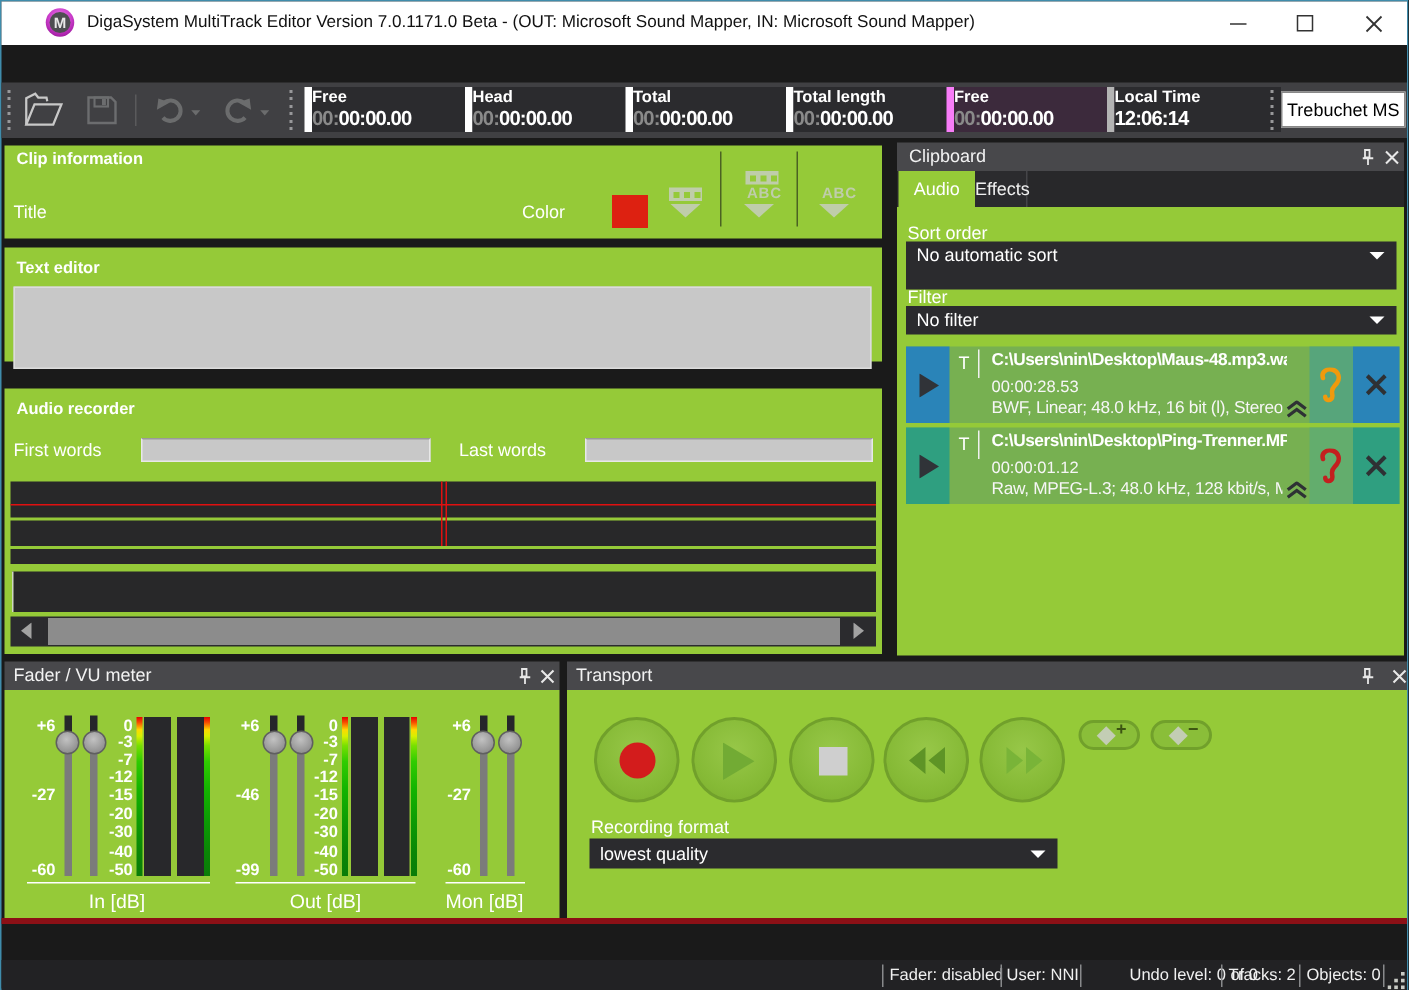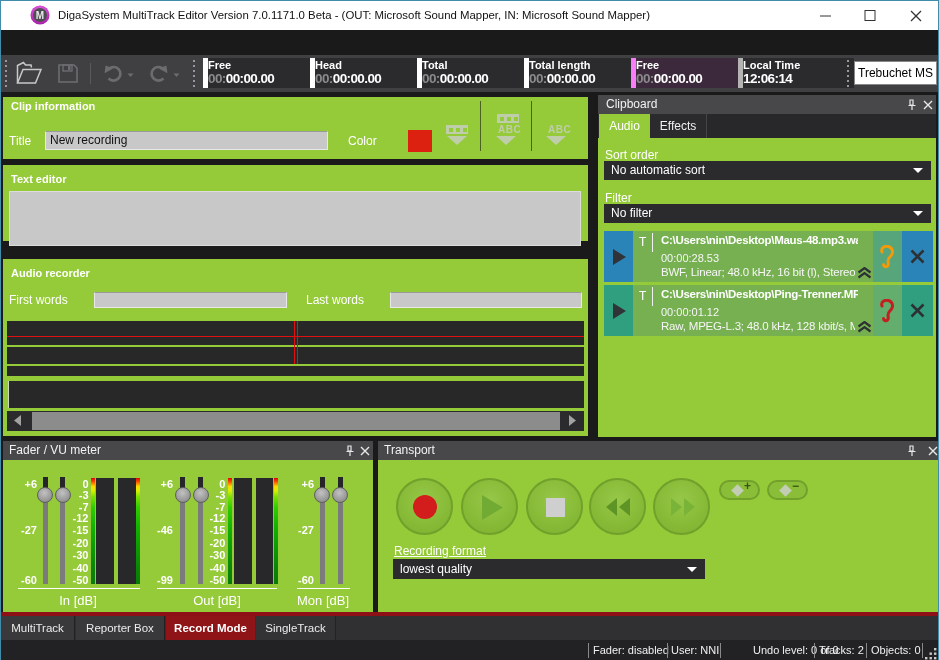--- a/index.html
+++ b/index.html
@@ -128,21 +128,20 @@
           <div class="tcv">12:06:14</div>
         </div>
       </div>
     <div class="abs grip" style="left:846px;top:5px;"></div>
     <div class="abs" style="left:853px;top:6px;width:83px;height:24px;background:#fff;border:1px solid #888;font-size:12px;color:#000;line-height:22px;text-align:center;">Trebuchet MS</div>
   </div>
 
   <div class="panel-green" style="left:2px;top:96px;width:585px;height:62px;">
     <div class="ptitle" style="top:3px;">Clip information</div>
     <div class="wlabel" style="left:6px;top:37px;">Title</div>
-    <div class="ginput" style="left:42px;top:34px;width:283px;height:19px;font-size:12px;color:#111;line-height:17px;padding-left:4px;">New recording</div>
     <div class="wlabel" style="left:345px;top:37px;">Color</div>
     <div class="abs" style="left:405px;top:33px;width:24px;height:22px;background:#dd2111;"></div>
     <div class="abs film" style="left:443px;top:28px;"></div>
     <div class="abs tridn" style="left:444px;top:39px;"></div>
     <div class="abs" style="left:477px;top:4px;width:1px;height:50px;background:#4b6222;"></div>
     <div class="abs film" style="left:494px;top:17px;"></div>
     <div class="abs abc" style="left:495px;top:27px;">ABC</div>
     <div class="abs tridn" style="left:493px;top:39px;"></div>
     <div class="abs" style="left:528px;top:4px;width:1px;height:50px;background:#4b6222;"></div>
     <div class="abs abc" style="left:545px;top:27px;">ABC</div>
@@ -183,25 +182,25 @@
     <span style="padding-left:8px;">Clipboard</span>
     <svg class="abs" style="left:308px;top:4px;" width="12" height="12" viewBox="0 0 12 12">
         <path d="M4 1 h3 v5 h-3 z M2.5 6.5 h7 M6 7 v4" stroke="#e8e8e8" stroke-width="1.2" fill="none"></path>
       </svg>
     <svg class="abs" style="left:324px;top:4px;" width="12" height="12" viewBox="0 0 12 12">
         <path d="M2 2 L10 10 M10 2 L2 10" stroke="#e8e8e8" stroke-width="1.4"></path>
       </svg>
   </div>
   <div class="abs" style="left:597px;top:113px;width:338px;height:24px;background:#28282a;">
     <div class="abs" style="left:1px;top:0;width:51px;height:24px;background:#95ca38;color:#fff;font-size:12px;line-height:24px;text-align:center;">Audio</div>
-    <div class="abs" style="left:52px;top:0;width:57px;height:24px;background:#2b2b2e;border-right:1px solid #454548;color:#f0f0f0;font-size:12px;line-height:24px;text-align:center;">Effects</div>
+    <div class="abs" style="left:52px;top:0;width:35px;height:24px;background:#2b2b2e;border-right:1px solid #454548;color:#f0f0f0;font-size:12px;line-height:24px;text-align:center;">Effects</div>
   </div>
   <div class="panel-green" style="left:597px;top:137px;width:338px;height:299px;">
     <div class="wlabel" style="left:7px;top:10px;">Sort order</div>
-    <div class="ddl" style="left:6px;top:23px;width:327px;height:19px;">No automatic sort<div class="arr"></div></div>
+    <div class="ddl" style="left:6px;top:23px;width:327px;height:32px;">No automatic sort<div class="arr"></div></div>
     <div class="wlabel" style="left:7px;top:53px;">Filter</div>
     <div class="ddl" style="left:6px;top:66px;width:327px;height:19px;">No filter<div class="arr"></div></div>
 
     <div class="abs" style="left:6px;top:93px;width:329px;height:51px;background:#77b051;">
       <div class="abs" style="left:0;top:0;width:29px;height:51px;background:#2a84b8;"></div>
       <svg class="abs" style="left:8px;top:18px;" width="14" height="16" viewBox="0 0 14 16">
           <path d="M1 0 L14 8 L1 16 Z" fill="#303338"></path>
         </svg>
       <div class="abs" style="left:35px;top:4px;color:#fff;font-size:12px;">T</div>
       <div class="abs" style="left:48px;top:2px;width:1px;height:19px;background:#f0f0f0;"></div>
@@ -348,32 +347,26 @@
         </svg>
       </div>
     <div class="oval" style="left:341px;top:20px;">
         <span class="dia"></span>
         <span class="pm">+</span>
       </div>
     <div class="oval" style="left:389px;top:20px;">
         <span class="dia"></span>
         <span class="pm">−</span>
       </div>
-    <div class="wlabel" style="left:16px;top:84px;text-decoration:underline;">Recording format</div>
+    <div class="wlabel" style="left:16px;top:84px;">Recording format</div>
     <div class="ddl" style="left:15px;top:99px;width:312px;height:20px;line-height:20px;">lowest quality<div class="arr" style="top:8px;"></div></div>
   </div>
 
   <div class="abs" style="left:0;top:610.5px;width:937px;height:4.5px;background:#8c1016;"></div>
 
-  <div class="abs" style="left:0;top:615px;width:937px;height:24px;background:#303033;font-size:11.5px;color:#ececec;">
-    <div class="abs" style="left:0;top:0;width:74px;height:24px;background:#39393c;border-right:1px solid #222;line-height:24px;text-align:center;">MultiTrack</div>
-    <div class="abs" style="left:75px;top:0;width:89px;height:24px;background:#39393c;border-right:1px solid #222;line-height:24px;text-align:center;">Reporter Box</div>
-    <div class="abs" style="left:165px;top:0;width:89px;height:24px;background:#8e1418;line-height:24px;text-align:center;font-weight:bold;color:#fff;">Record Mode</div>
-    <div class="abs" style="left:255px;top:0;width:80px;height:24px;background:#333336;border-right:1px solid #222;line-height:24px;text-align:center;">SingleTrack</div>
-  </div>
 
   <div class="abs" style="left:0;top:639px;width:937px;height:21px;background:#222224;color:#f0f0f0;font-size:12px;">
     <div class="abs ssep" style="left:587px;"></div>
     <span class="abs" style="left:592px;top:4px;font-size:11px;">Fader: disabled</span>
     <div class="abs ssep" style="left:666px;"></div>
     <span class="abs" style="left:670px;top:4px;font-size:11px;">User: NNI</span>
     <div class="abs ssep" style="left:719px;"></div>
     <span class="abs" style="left:724px;top:4px;font-size:11px;padding-left:28px;">Undo level: 0 of 0</span>
     <div class="abs ssep" style="left:813px;"></div>
     <span class="abs" style="left:818px;top:4px;font-size:11px;">Tracks: 2</span>

